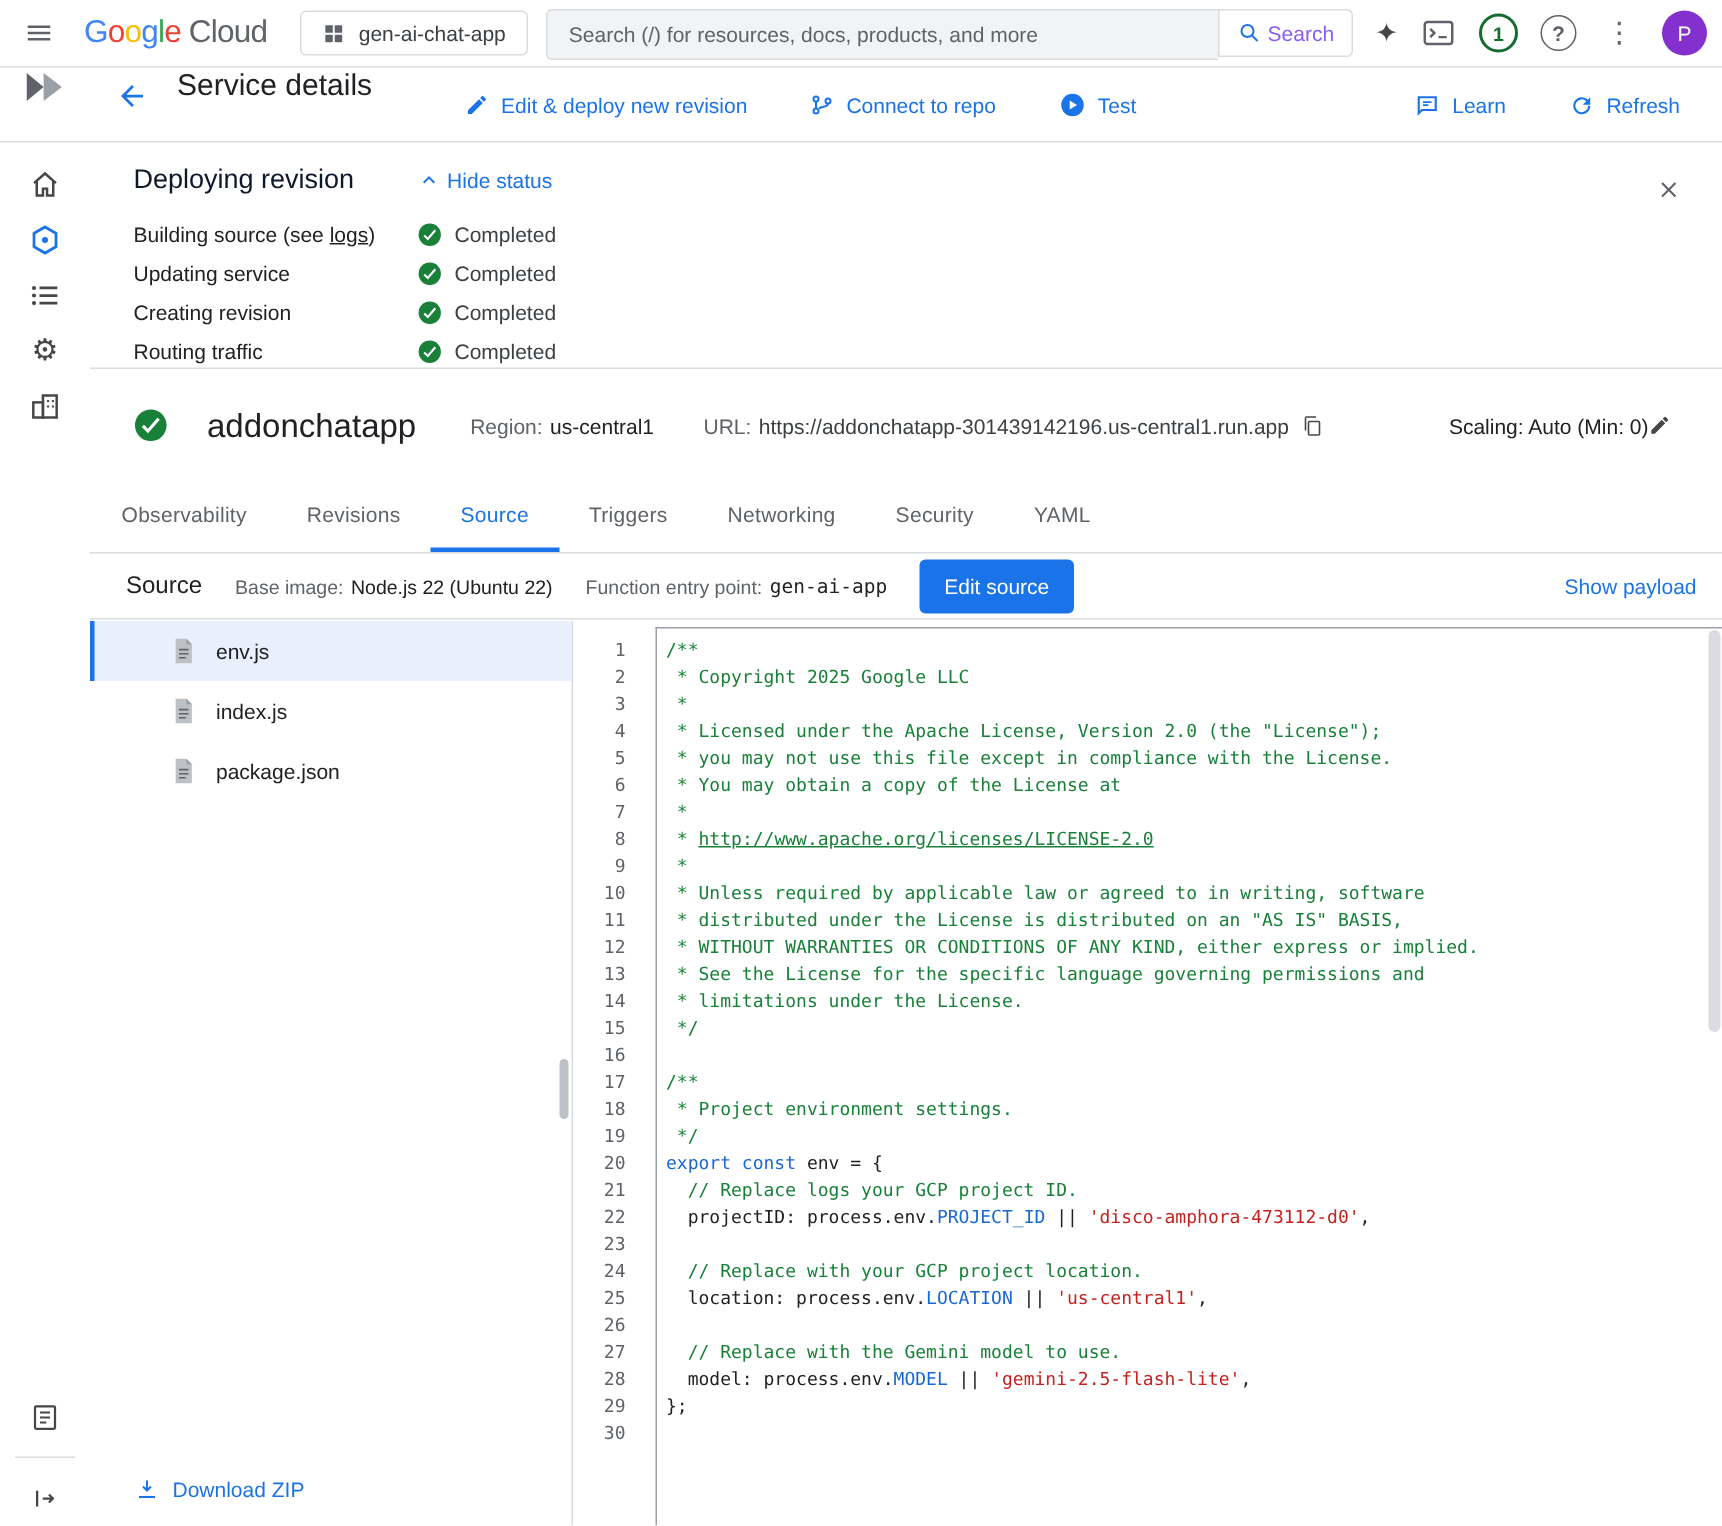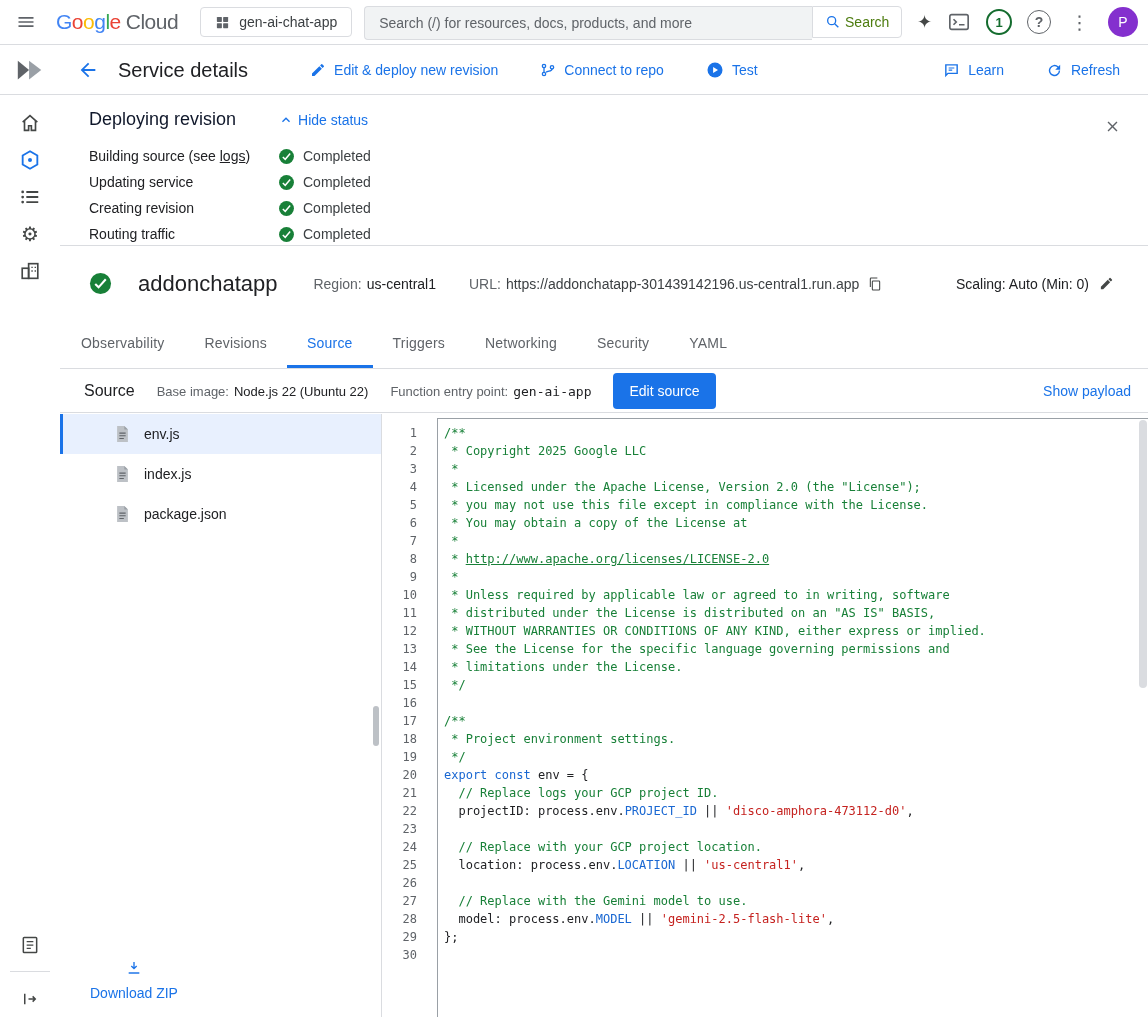--- a/index.html
+++ b/index.html
@@ -15,35 +15,35 @@
   .logo .word { font-weight:500; }
   .logo .cloud { color:#5f6368; margin-left:5px; font-weight:400; }
   .project-btn { margin-left:22px; height:30px; border:1px solid #dadce0; border-radius:4px;
     display:flex; align-items:center; padding:0 14px; gap:9px; font-size:14px; color:#3c4043; cursor:pointer; background:#fff; }
   .search-wrap { margin-left:12px; display:flex; width:538px; height:32px; }
   .search-input { flex:1; background:#f1f3f4; border:1px solid #dadce0; border-right:none;
     border-radius:4px 0 0 4px; padding:16px 14px; font-size:14px; color:#5f6368; outline:none;
     font-family:"Liberation Sans",sans-serif; }
   .search-input::placeholder { color:#5f6368; }
   .search-btn { width:90px; background:#fff; border:1px solid #dadce0; border-radius:0 4px 4px 0;
-    display:flex; align-items:center; justify-content:center; gap:4px; color:#4d7c0f;
+    display:flex; align-items:center; justify-content:center; gap:4px; color:#8b5cf6;
     font-size:14px; font-weight:500; cursor:pointer; }
   .top-icons { margin-left:auto; display:flex; align-items:center; gap:15px; padding-right:10px; }
   .glyph { font-size:18px; color:#444746; }
   .num-badge { width:26px; height:26px; border-radius:50%; border:2px solid #146c2e; color:#146c2e;
     font-size:13px; font-weight:700; display:flex; align-items:center; justify-content:center; background:#fff; cursor:pointer; }
   .help-circle { width:24px; height:24px; border-radius:50%; border:1.7px solid #5f6368; color:#5f6368;
     font-size:14px; font-weight:700; display:flex; align-items:center; justify-content:center; cursor:pointer; }
   .dots { font-size:19px; color:#5f6368; cursor:pointer; padding:0 4px; }
   .avatar { width:30px; height:30px; border-radius:50%; background:#8430ce; color:#fff;
     display:flex; align-items:center; justify-content:center; font-size:14px; cursor:pointer; }
 
   
   .appbar { position:absolute; top:46px; left:0; width:1148px; height:49px;
-    border-bottom:1px solid #dadce0; display:flex; align-items:center; background:#fff; }
+    border-bottom:1px solid #dadce0; display:flex; background:#fff; }
   .runlogo-cell { width:60px; display:flex; justify-content:center; }
   .back-btn { width:36px; height:36px; display:flex; align-items:center; justify-content:center; cursor:pointer; margin-left:10px; }
   .page-title { font-size:20px; color:#202124; margin-left:12px; }
   .appbar-actions { display:flex; align-items:center; gap:42px; margin-left:62px; }
   .blue-action { display:flex; align-items:center; gap:8px; color:#1a73e8; font-size:14px; font-weight:500; cursor:pointer; }
   .appbar-right { margin-left:auto; display:flex; align-items:center; gap:42px; padding-right:28px; }
 
   
   .sidebar { position:absolute; top:96px; left:0; width:60px; bottom:0; background:#fff; }
   .side-item { height:37px; display:flex; align-items:center; justify-content:center; cursor:pointer; }
@@ -68,21 +68,21 @@
 
   
   .summary { position:absolute; top:247px; left:60px; right:0; height:73px;
     display:flex; align-items:center; padding:0 34px 0 29px; background:#fff; }
   .svc-name { font-size:22px; color:#202124; margin-left:26px; }
   .kv { display:flex; align-items:center; gap:5px; font-size:14px; }
   .kv .k { color:#5f6368; }
   .kv .v { color:#202124; }
   .kv .v.gray { color:#3c4043; }
   .copy-btn { margin-left:8px; cursor:pointer; display:flex; align-items:center; }
-  .scaling { margin-left:auto; display:flex; align-items:flex-start; gap:10px; font-size:14px; color:#202124; }
+  .scaling { margin-left:auto; display:flex; align-items:flex-start; font-size:14px; color:#202124; }
   .edit-pencil { cursor:pointer; display:flex; align-items:center; }
 
   
   .tabbar { position:absolute; top:320px; left:60px; right:0; height:49px;
     border-bottom:1px solid #dadce0; display:flex; align-items:stretch; padding-left:1px; background:#fff; }
   .tab { padding:0 20px; display:flex; align-items:center; font-size:14px; font-weight:500;
     color:#5f6368; cursor:pointer; border-bottom:3px solid transparent; letter-spacing:.2px; }
   .tab.active { color:#1a73e8; border-bottom-color:#1a73e8; }
 
   
@@ -98,22 +98,22 @@
   .show-payload { margin-left:auto; color:#1a73e8; font-size:14px; font-weight:500; cursor:pointer; }
 
   
   .content { position:absolute; top:414px; left:60px; right:0; bottom:0; display:flex; background:#fff; }
   .file-panel { width:322px; border-right:1px solid #dadce0; position:relative; }
   .file-row { height:40px; display:flex; align-items:center; gap:14px; padding-left:55px;
     font-size:14px; color:#202124; cursor:pointer; position:relative; }
   .file-row.selected { background:#e8f0fe; }
   .file-row.selected::before { content:""; position:absolute; left:0; top:0; bottom:0; width:3px; background:#1a73e8; }
   .panel-scroll { position:absolute; right:2px; top:292px; width:6px; height:40px; background:#bdc1c6; border-radius:3px; cursor:pointer; }
-  .download-zip { position:absolute; left:30px; bottom:16px; display:flex; align-items:center; gap:9px;
-    color:#1a73e8; font-size:14px; font-weight:500; cursor:pointer;flex-direction:column; }
+  .download-zip { position:absolute; left:30px; bottom:16px; display:flex; align-items:flex-end; gap:9px;
+    color:#1a73e8; font-size:14px; font-weight:500; cursor:pointer; }
 
   
   .editor { flex:1; display:flex; position:relative; font-family:"DejaVu Sans Mono", monospace;
     font-size:12px; line-height:18px; background:#fff; overflow:hidden; }
   .gutter { width:55px; padding:10px 20px 0 0; text-align:right; color:#5f6368; }
   .gutter .ln { height:18px; }
   .codebox { flex:1; margin-top:4px; border-top:1px solid #9aa0a6; border-left:1px solid #9aa0a6;
     padding:5px 14px 0 6px; cursor:text; }
   .cl { height:18px; white-space:pre; }
   .tok-c { color:#188038; }

